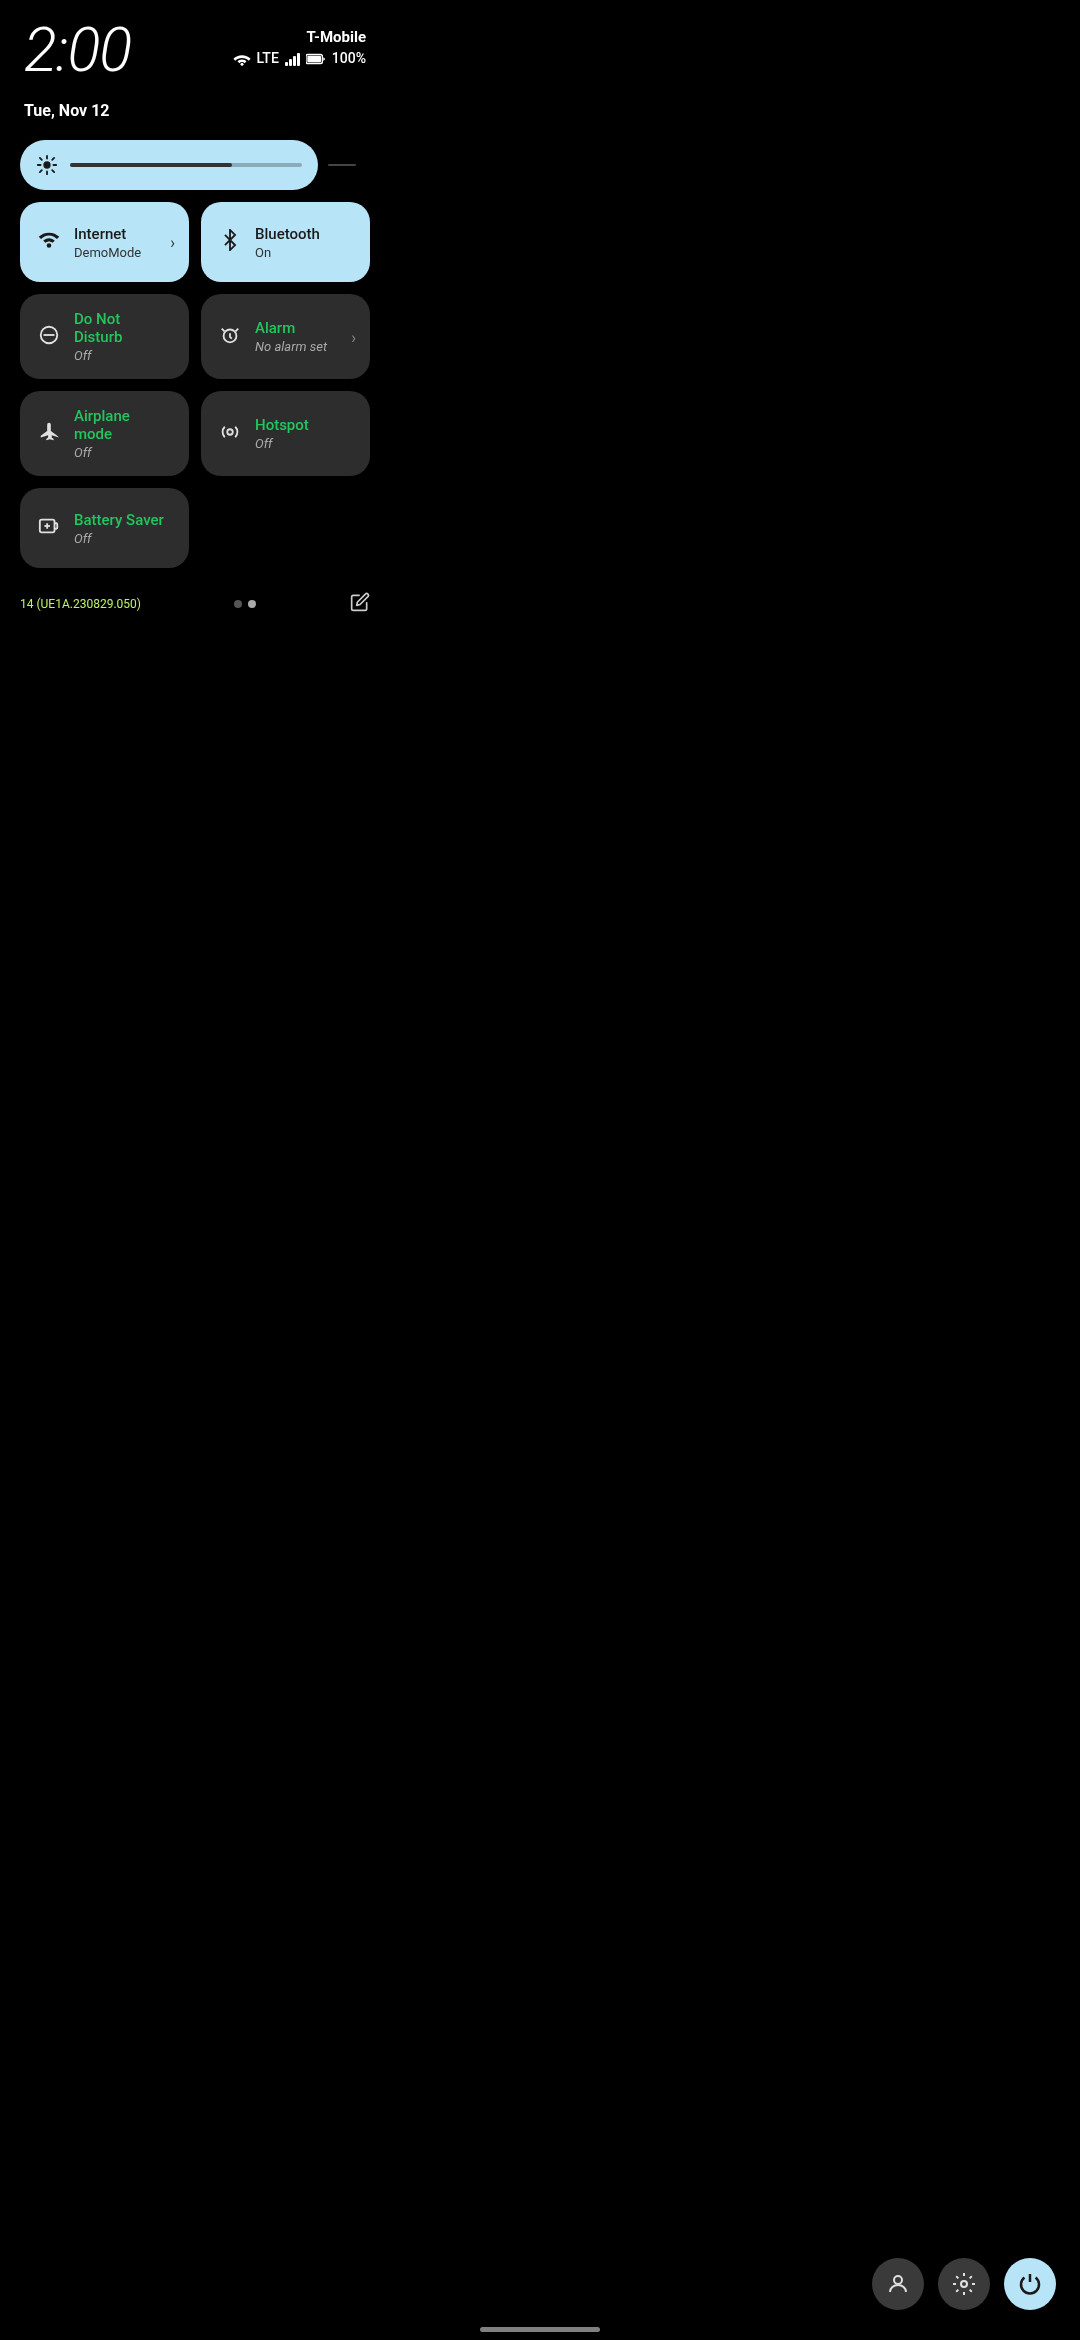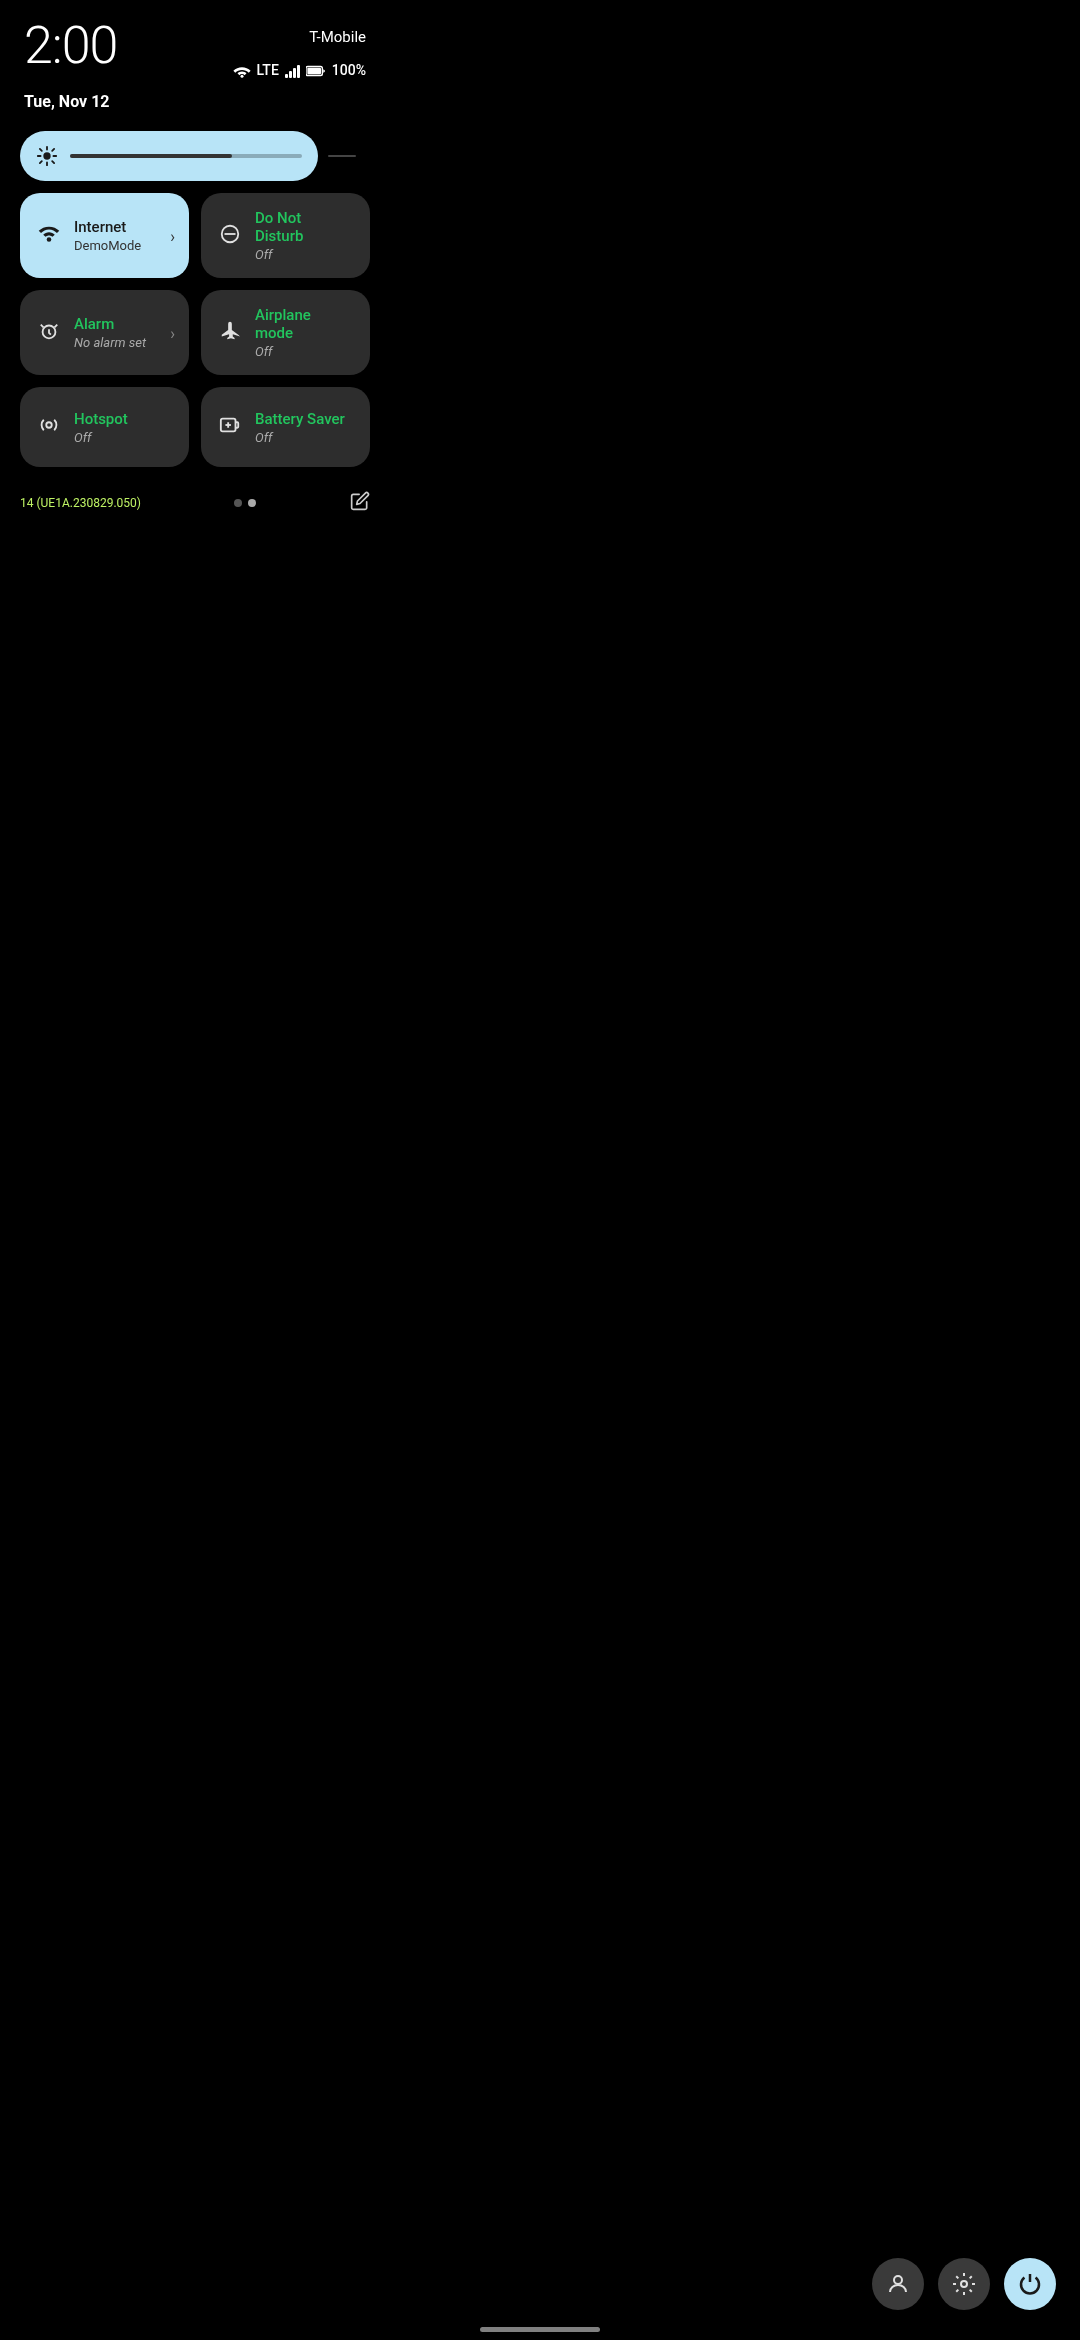--- a/index.html
+++ b/index.html
@@ -16,43 +16,44 @@
     }
 
     .status-bar {
       display: flex;
       justify-content: space-between;
       align-items: flex-start;
       padding: 20px 24px 8px;
     }
 
     .time {
-      font-size: 52px;
+      font-size: 61px;
       font-weight: 300;
       line-height: 1;
       letter-spacing: -1px;
+      font-style: italic;
     }
 
     .date {
       font-size: 16px;
       font-weight: 700;
       margin-top: 20px;
     }
 
     .status-right {
       display: flex;
       flex-direction: column;
       align-items: flex-end;
       padding-top: 8px;
     }
 
     .carrier {
       font-size: 15px;
-      font-weight: 400;
-      margin-bottom: 16px;
+      font-weight: 700;
+      margin-bottom: 4px;
     }
 
     .status-icons {
       display: flex;
       align-items: flex-end;
       gap: 6px;
       font-size: 14px;
     }
 
     .wifi-icon {
@@ -315,20 +316,30 @@
             <path d="M12 4C7.6 4 3.6 5.7.8 8.5l2.5 2.4C5.4 8.6 8.5 7 12 7s6.6 1.6 8.7 3.9l2.5-2.4C20.4 5.7 16.4 4 12 4z"></path>
             <path d="M12 10c-2.5 0-4.7 1-6.3 2.7l2.5 2.4c1-.9 2.4-1.5 3.8-1.5s2.8.6 3.8 1.5l2.5-2.4C16.7 11 14.5 10 12 10z"></path>
             <circle cx="12" cy="18" r="2.5"></circle>
           </svg></span>
     <div class="tile-text">
       <span class="tile-title">Internet</span>
       <span class="tile-subtitle">DemoMode</span>
     </div>
     <span class="tile-chevron">›</span>
   </div>
+      <div class="tile tile-active">
+    <span style="color:#1a1a1a"><svg width="22" height="22" viewBox="0 0 24 24" fill="none" stroke="#1a1a1a" stroke-width="2">
+            <polyline points="6.5 6.5 17.5 17.5 12 23 12 1 17.5 6.5 6.5 17.5"></polyline>
+          </svg></span>
+    <div class="tile-text">
+      <span class="tile-title">Bluetooth</span>
+      <span class="tile-subtitle">On</span>
+    </div>
+
+  </div>
       <div class="tile tile-inactive">
     <span style="color:#e0e0e0"><svg width="22" height="22" viewBox="0 0 24 24" fill="none" stroke="#e0e0e0" stroke-width="2">
             <circle cx="12" cy="12" r="9"></circle>
             <line x1="6" y1="12" x2="18" y2="12"></line>
           </svg></span>
     <div class="tile-text">
       <span class="tile-title">Do Not Disturb</span>
       <span class="tile-subtitle">Off</span>
     </div>
 

